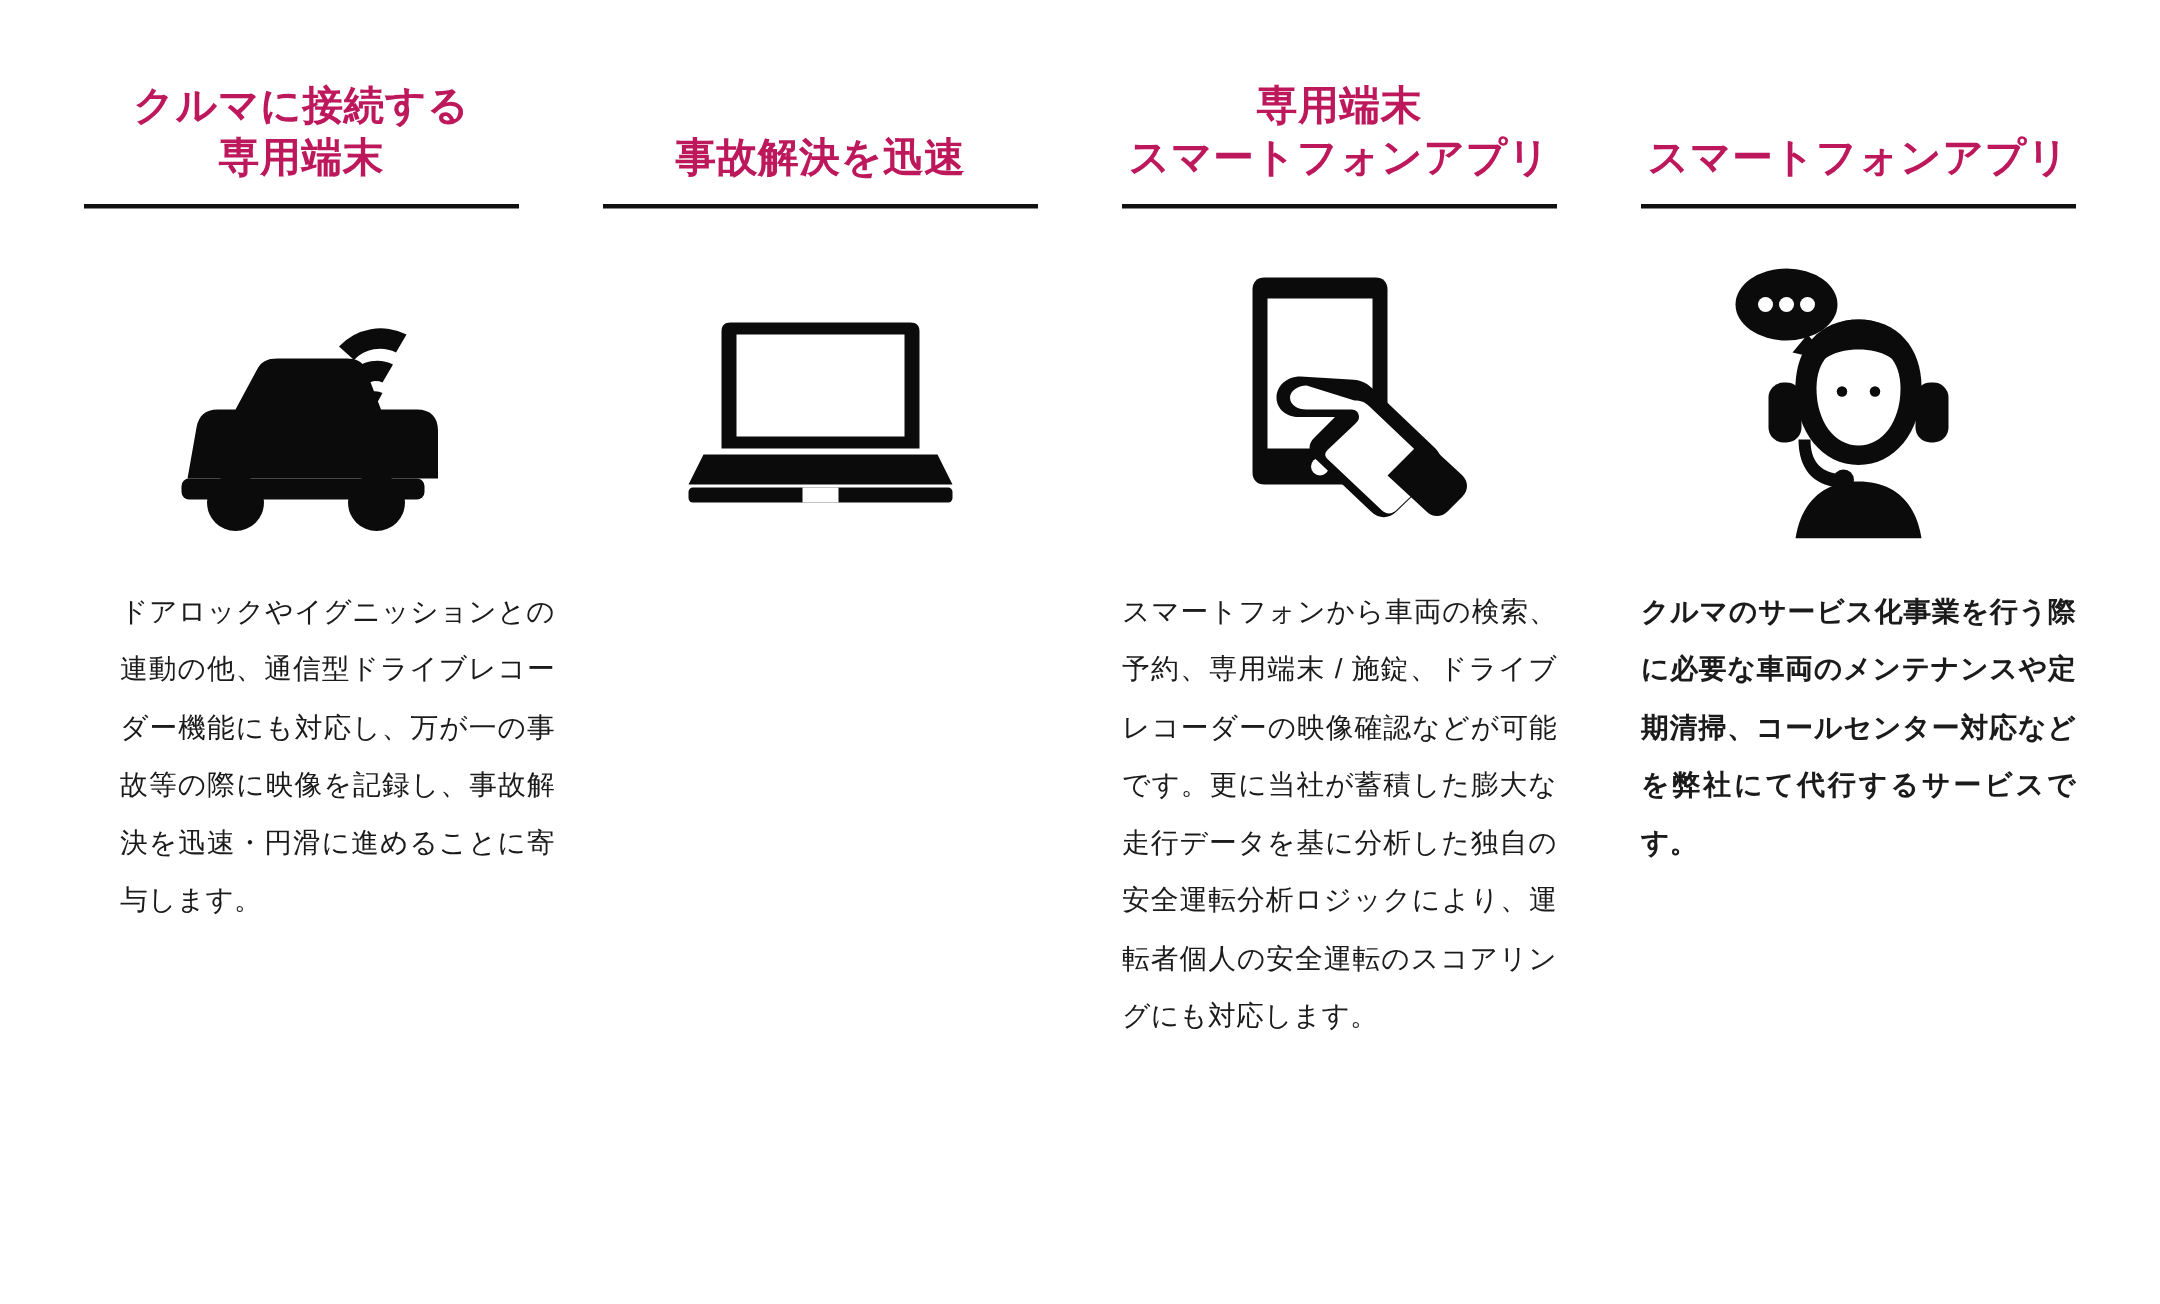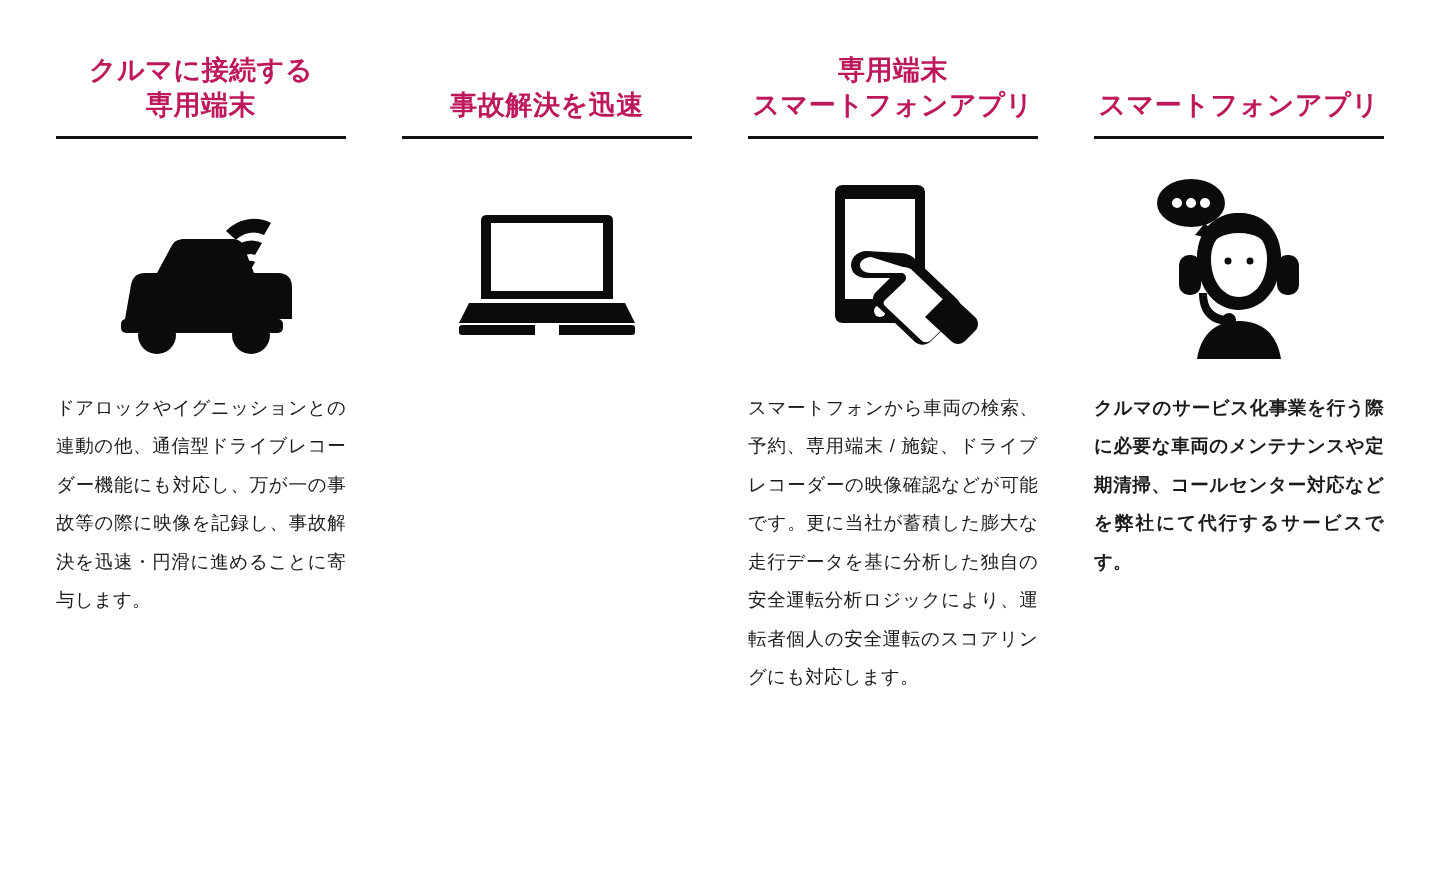--- a/index.html
+++ b/index.html
@@ -67,21 +67,21 @@
   }
   .col-body {
     font-size: 18.5px;
     line-height: 2.08;
     color: #1b1b1b;
     text-align: justify;
     text-justify: inter-character;
     letter-spacing: 0.01em;
     font-weight: 400;
   }
-  .col-body.c0 { width: 290px; }
+  .col-body.c0 { width: 290px; margin-left: 24px; }
   .col-body.c1 { width: 290px; }
   .col-body.c2 { width: 290px; }
   .col-body.c3 { width: 290px; font-weight: bold; }
 </style>
 </head>
 <body>
 
 <div class="board">
   <div class="columns">
 

